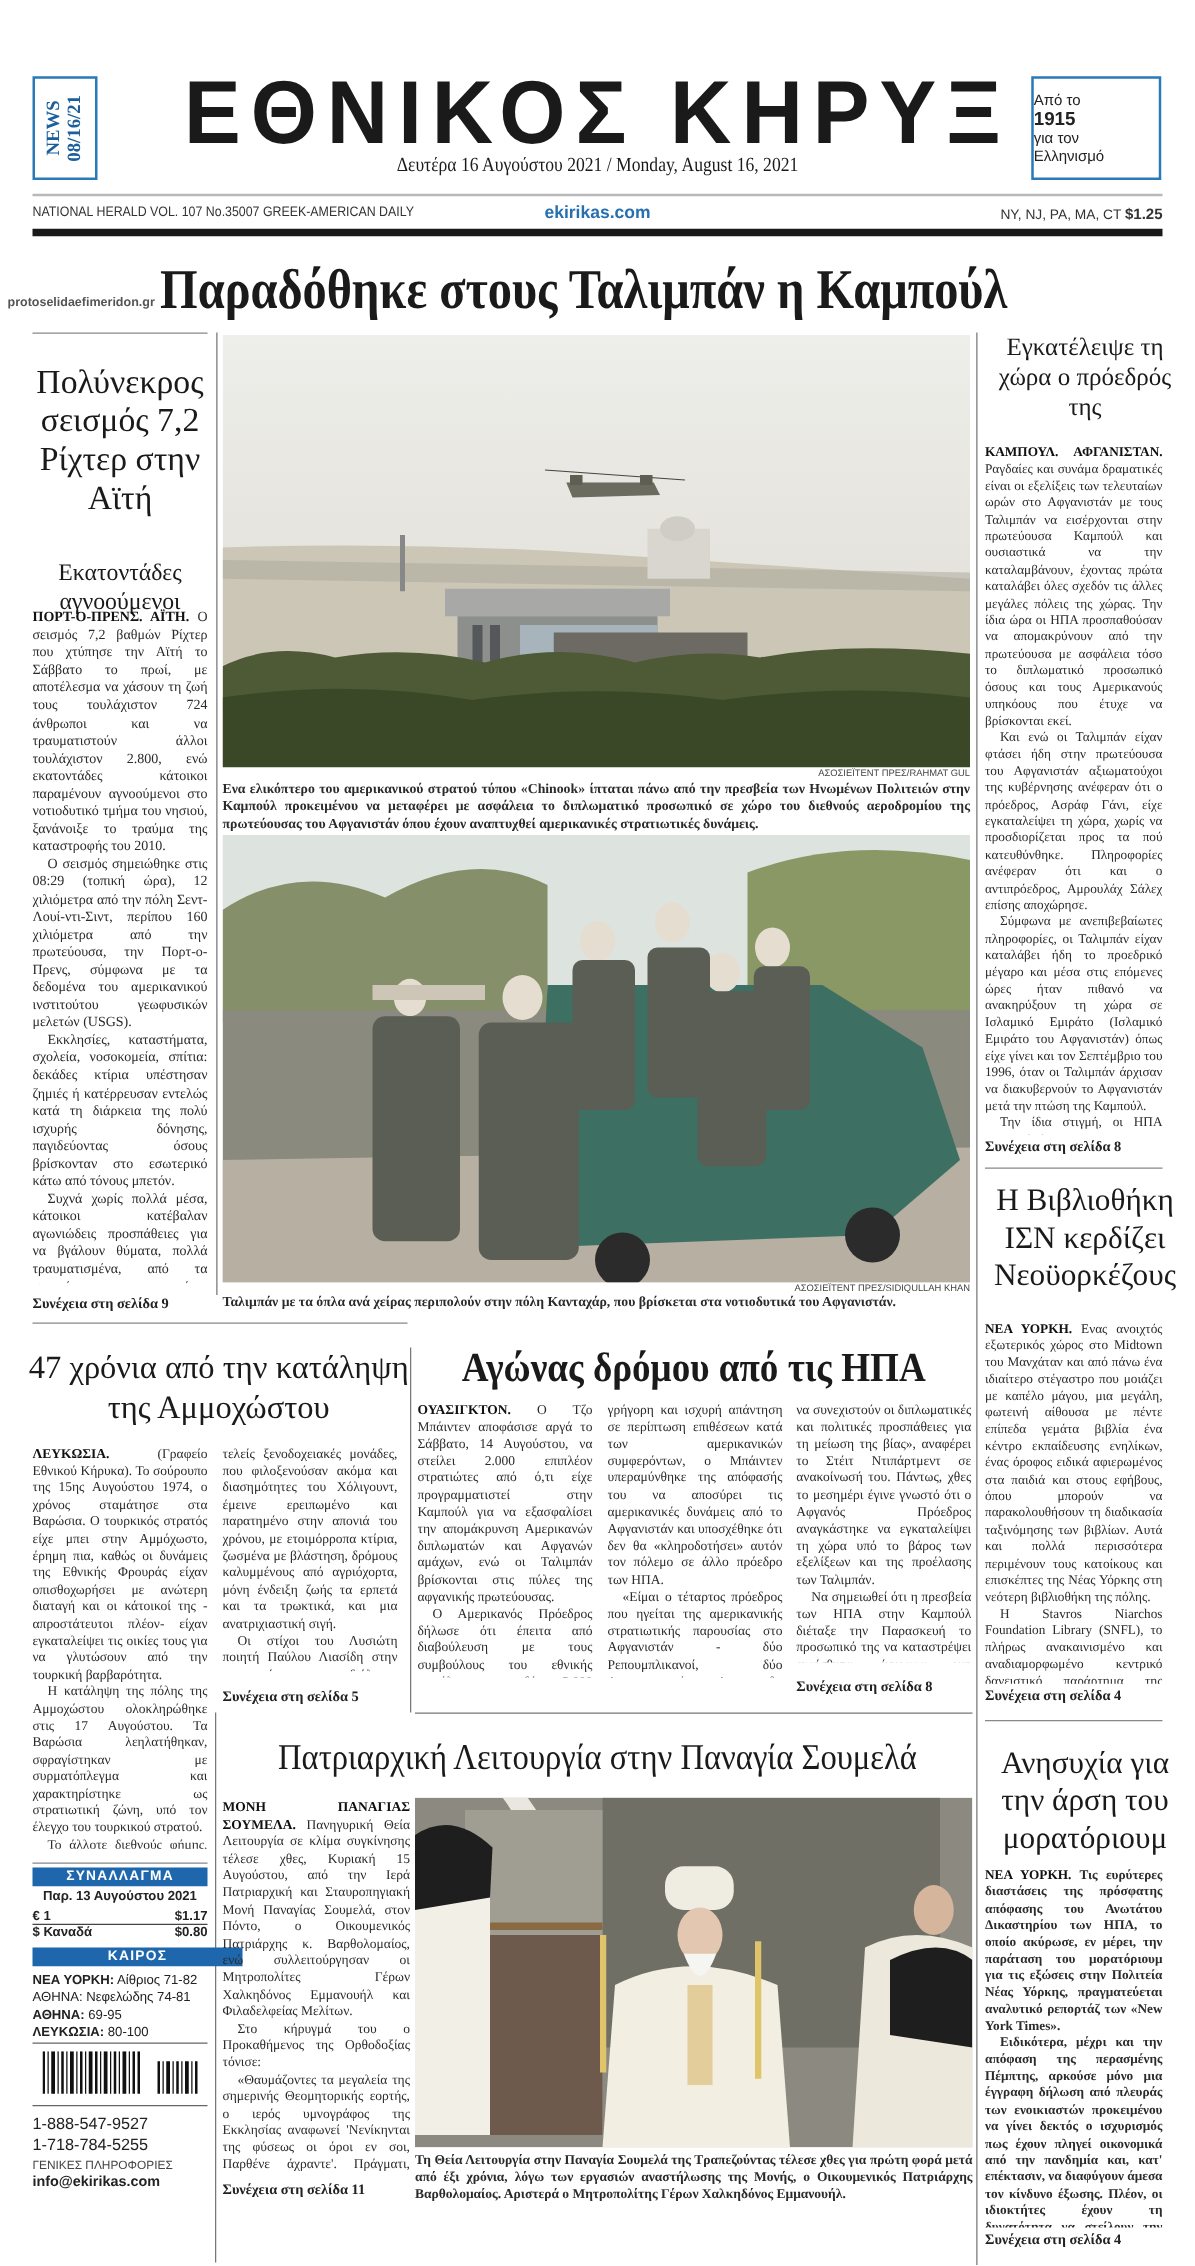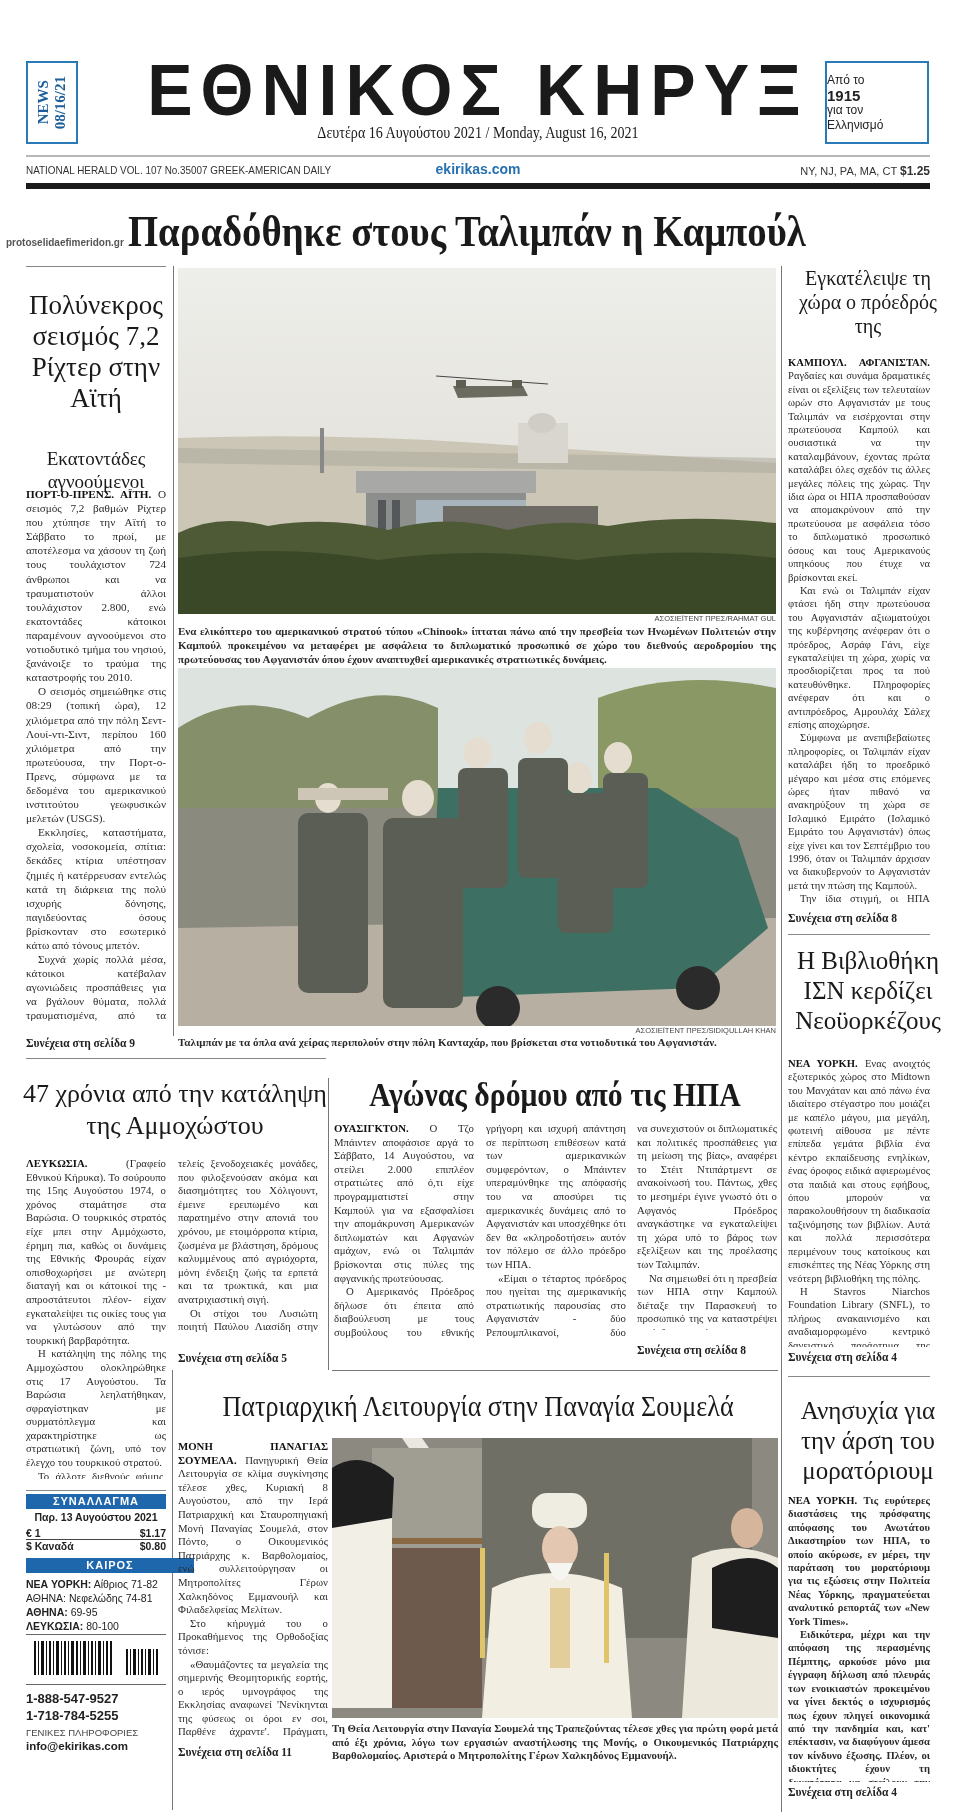--- a/index.html
+++ b/index.html
@@ -232,21 +232,21 @@
         <rect x="104" y="8" width="1" height="26"></rect>
         <rect x="107" y="8" width="2" height="26"></rect>
         <rect x="111" y="8" width="1" height="26"></rect>
         <rect x="114" y="8" width="3" height="26"></rect>
         <rect x="119" y="8" width="1" height="26"></rect>
         <rect x="122" y="8" width="2" height="26"></rect>
     </g>
   </svg>
 </div>
 <div class="abs hline" style="left:26px; top:1684px; width:140px; height:1px; background:#666;"></div>
-<div class="abs side-sans" style="left:26px; top:1690px; font-size:13px; font-weight:bold; line-height:17px;">
+<div class="abs side-sans" style="left:26px; top:1690px; font-size:13px; font-weight:normal; line-height:17px;">
   <div>1-888-547-9527</div>
   <div>1-718-784-5255</div>
 </div>
 <div class="abs side-sans" style="left:26px; top:1727px; font-size:9.5px; color:#444;">ΓΕΝΙΚΕΣ ΠΛΗΡΟΦΟΡΙΕΣ</div>
 <div class="abs side-sans" style="left:26px; top:1740px; font-size:11.5px; font-weight:bold;">info@ekirikas.com</div>
 
 <div class="abs headline" style="left:332px; top:1074px; width:446px; font-size:33px; font-weight:bold; line-height:42px; transform:scaleX(0.9);">Αγώνας δρόμου από τις ΗΠΑ</div>
 <div class="abs body-text" style="left:334px; top:1122px; width:140px; height:220px; overflow:hidden; font-size:10.8px; line-height:13.6px;">
   <p class="first"><b>ΟΥΑΣΙΓΚΤΟΝ.</b> <span>Ο Τζο Μπάιντεν αποφάσισε αργά το Σάββατο, 14 Αυγούστου, να στείλει 2.000 επιπλέον στρατιώτες από ό,τι είχε προγραμματιστεί στην Καμπούλ για να εξασφαλίσει την απομάκρυνση Αμερικανών διπλωματών και Αφγανών αμάχων, ενώ οι Ταλιμπάν βρίσκονται στις πύλες της αφγανικής πρωτεύουσας.</span></p>
   <p>Ο Αμερικανός Πρόεδρος δήλωσε ότι έπειτα από διαβούλευση με τους συμβούλους του εθνικής ασφάλειας, «σχεδόν 5.000 στρατιώτες», και όχι πλέον 3.000, θα αναπτυχθούν στο αεροδρόμιο της Καμπούλ για να διευκολύνουν την απομάκρυνση από τη χώρα έπειτα από 20 χρόνια πολέμου.</p>
@@ -260,21 +260,21 @@
 <div class="abs body-text" style="left:637px; top:1122px; width:140px; height:208px; overflow:hidden; font-size:10.8px; line-height:13.6px;">
   <p class="first">να συνεχιστούν οι διπλωματικές και πολιτικές προσπάθειες για τη μείωση της βίας», αναφέρει το Στέιτ Ντιπάρτμεντ σε ανακοίνωσή του. Πάντως, χθες το μεσημέρι έγινε γνωστό ότι ο Αφγανός Πρόεδρος αναγκάστηκε να εγκαταλείψει τη χώρα υπό το βάρος των εξελίξεων και της προέλασης των Ταλιμπάν.</p>
   <p>Να σημειωθεί ότι η πρεσβεία των ΗΠΑ στην Καμπούλ διέταξε την Παρασκευή το προσωπικό της να καταστρέψει ευαίσθητα έγγραφα και σύμβολα του αμερικανικού κράτους που θα μπορούσαν να χρησιμοποιηθούν για σκοπούς προπαγάνδας από τους Ταλιμπάν.</p>
 
 </div>
 <div class="abs cont" style="left:637px; top:1344px;">Συνέχεια στη σελίδα 8</div>
 <div class="abs hline" style="left:332px; top:1370px; width:446px; height:1px; background:#777;"></div>
 
 <div class="abs headline" style="left:178px; top:1388px; width:600px; font-size:29px; line-height:36px; transform:scaleX(0.9);">Πατριαρχική Λειτουργία στην Παναγία Σουμελά</div>
 <div class="abs body-text" style="left:178px; top:1440px; width:150px; height:300px; overflow:hidden; font-size:10.8px; line-height:13.6px;">
-  <p class="first"><b>ΜΟΝΗ ΠΑΝΑΓΙΑΣ ΣΟΥΜΕΛΑ.</b> <span>Πανηγυρική Θεία Λειτουργία σε κλίμα συγκίνησης τέλεσε χθες, Κυριακή 8 Αυγούστου, από την Ιερά Πατριαρχική και Σταυροπηγιακή Μονή Παναγίας Σουμελά, στον Πόντο, ο Οικουμενικός Πατριάρχης κ. Βαρθολομαίος, ενώ συλλειτούργησαν οι Μητροπολίτες Γέρων Χαλκηδόνος Εμμανουήλ και Φιλαδελφείας Μελίτων.</span></p>
+  <p class="first"><b>ΜΟΝΗ ΠΑΝΑΓΙΑΣ ΣΟΥΜΕΛΑ.</b> <span>Πανηγυρική Θεία Λειτουργία σε κλίμα συγκίνησης τέλεσε χθες, Κυριακή 15 Αυγούστου, από την Ιερά Πατριαρχική και Σταυροπηγιακή Μονή Παναγίας Σουμελά, στον Πόντο, ο Οικουμενικός Πατριάρχης κ. Βαρθολομαίος, ενώ συλλειτούργησαν οι Μητροπολίτες Γέρων Χαλκηδόνος Εμμανουήλ και Φιλαδελφείας Μελίτων.</span></p>
   <p>Στο κήρυγμά του ο Προκαθήμενος της Ορθοδοξίας τόνισε:</p>
   <p>«Θαυμάζοντες τα μεγαλεία της σημερινής Θεομητορικής εορτής, ο ιερός υμνογράφος της Εκκλησίας αναφωνεί 'Νενίκηνται της φύσεως οι όροι εν σοι, Παρθένε άχραντε'. Πράγματι, 'τάφος και νέκρωσις ουκ εκράτησε' το πανάχραντον και ζωαρχικόν της Θεοτόκου σκήνος, διό και ήδη ευρίσκεται εις τους ουρανούς, προτυπούν την κοινήν ανάστασιν πάντων των ανθρώπων και εκπληρούν την προφη-</p>
 </div>
 <div class="abs cont" style="left:178px; top:1746px;">Συνέχεια στη σελίδα 11</div>
 <div class="abs photo" style="left:332px; top:1438px; width:446px; height:280px;">
   <svg width="446" height="280" viewBox="0 0 446 280">
     <rect width="446" height="280" fill="#8c8a80"></rect>
     <rect x="150" y="0" width="270" height="200" fill="#6f6f66"></rect>
     <path d="M70 0 L90 0 Q120 40 120 90 L100 90 Q100 40 70 0Z" fill="#e9e7e0"></path>
     <rect x="40" y="10" width="110" height="260" fill="#a09d92"></rect>

